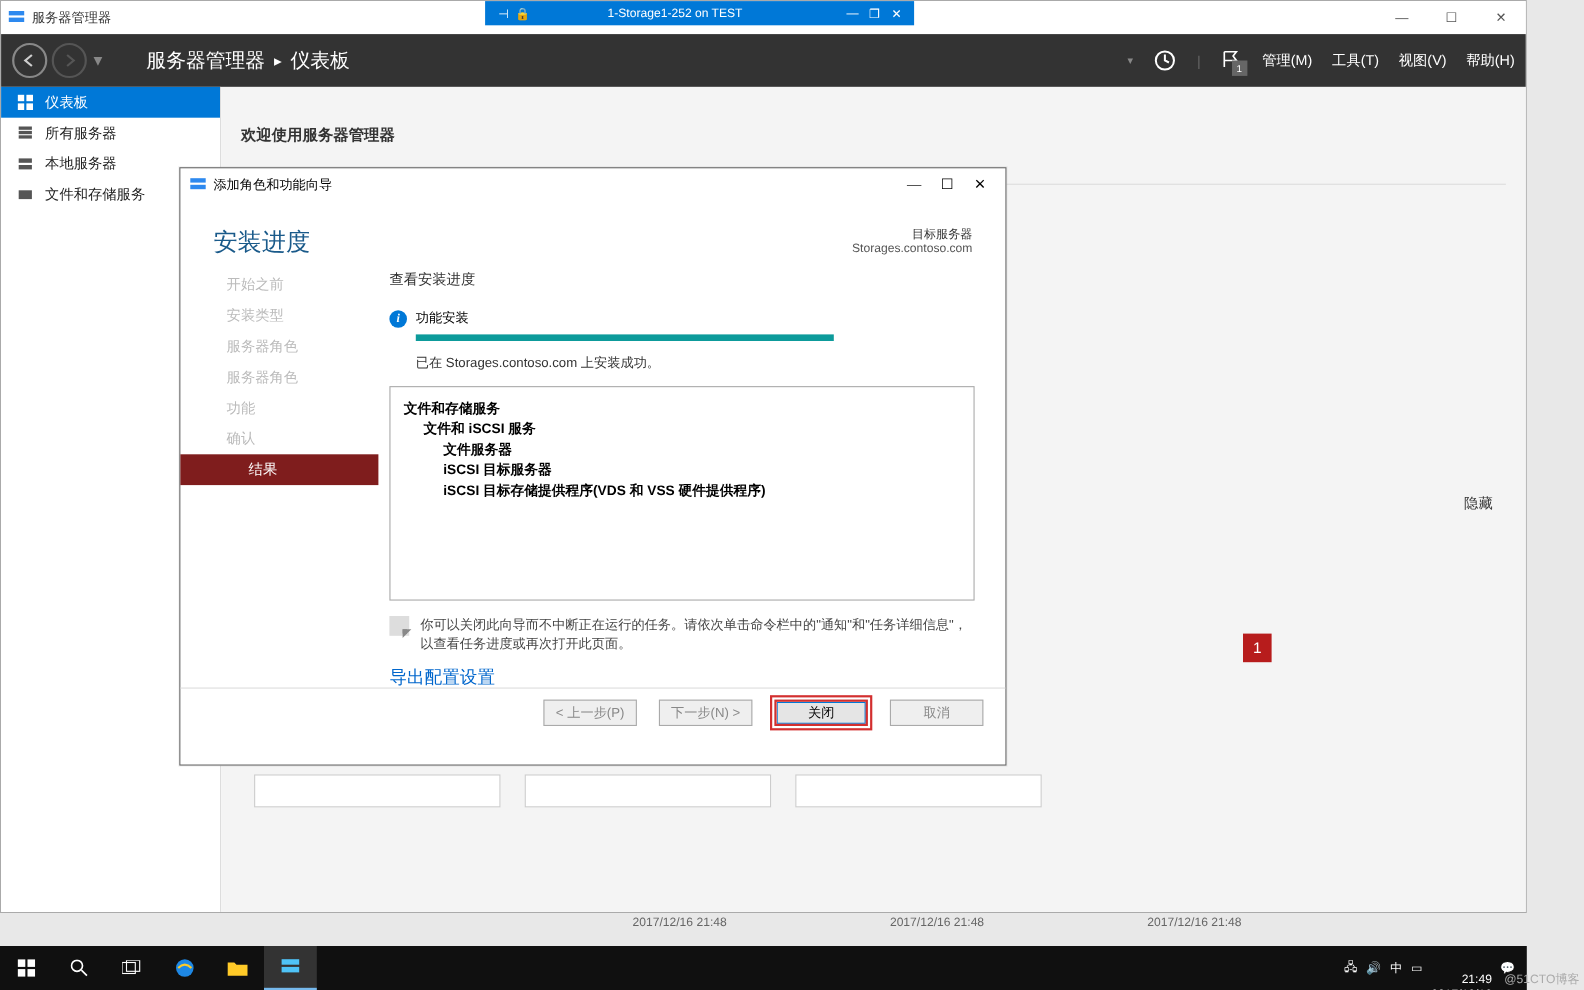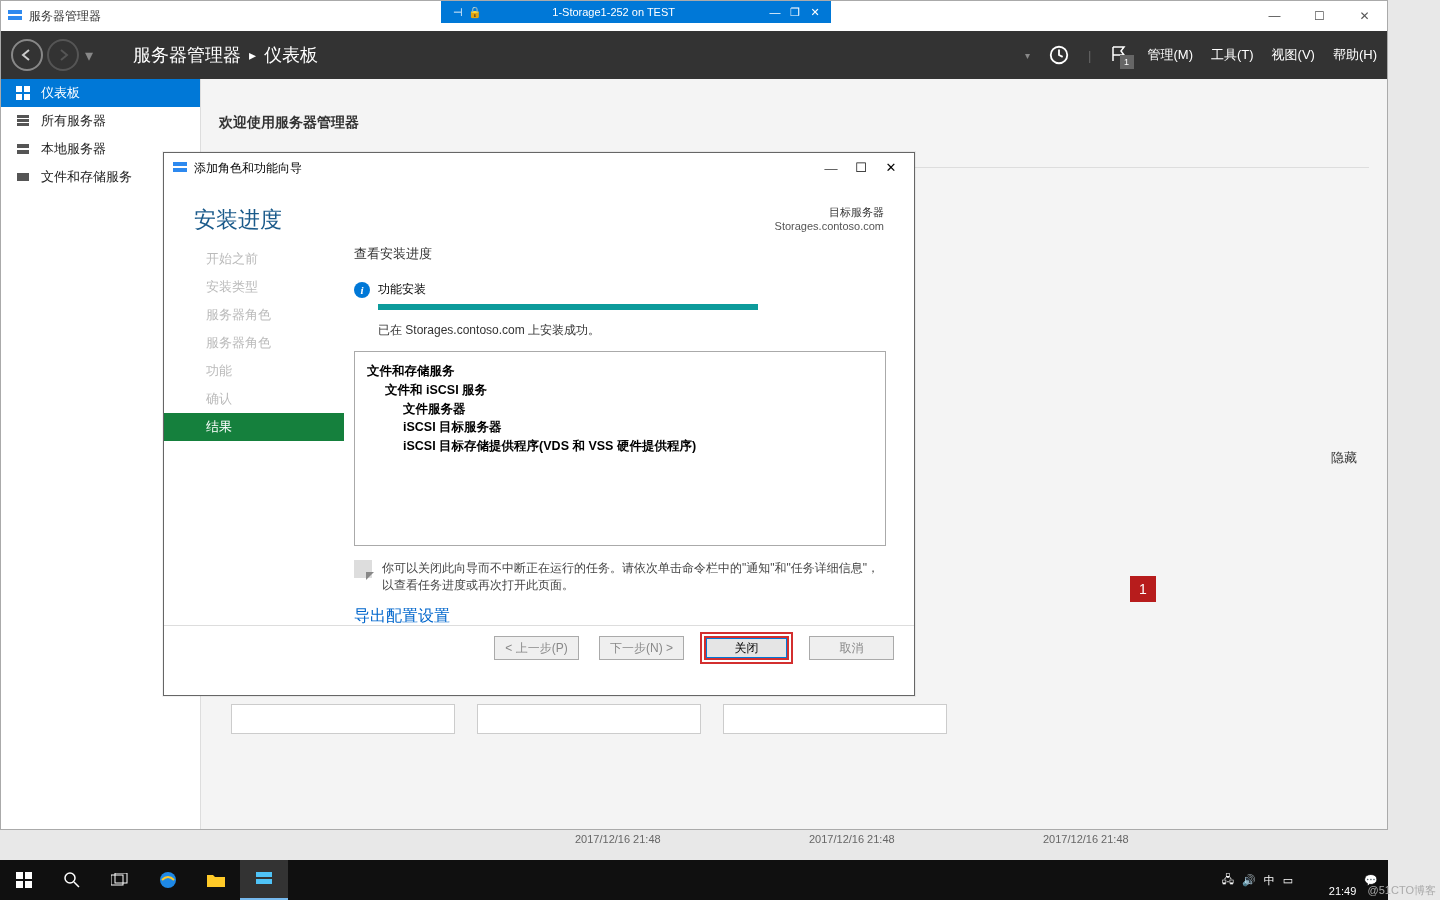--- a/index.html
+++ b/index.html
@@ -60,21 +60,21 @@
     .wizard-title .icon { width: 16px; height: 16px; margin-right: 6px; }
     .wizard-title .spacer { flex: 1; }
     .wizard-title .btn { width: 30px; text-align: center; font-size: 13px; font-family: "Segoe UI Symbol"; }
     .wizard-header { padding: 22px 30px 10px; display: flex; justify-content: space-between; align-items: flex-start; }
     .wizard-header h1 { font-size: 22px; font-weight: normal; color: #1a5a8a; }
     .target { text-align: right; font-size: 11px; color: #555; }
     .target .lbl { color: #333; }
     .wizard-body { display: flex; padding: 0 0 0 30px; height: 380px; }
     .wizard-steps { width: 150px; font-size: 13px; }
     .wizard-steps .step { padding: 5px 12px; color: #bbb; }
-    .wizard-steps .step.active { background: #15803d; color: #fff; margin-left: -30px; padding-left: 42px; }
+    .wizard-steps .step.active { background: #7f1d1d; color: #fff; margin-left: -30px; padding-left: 62px; }
     .wizard-content { flex: 1; padding: 0 28px 0 10px; font-size: 12px; }
     .wizard-content .section-title { font-size: 13px; color: #333; }
     .install-line { display: flex; align-items: center; margin-top: 18px; gap: 8px; }
     .info-icon { width: 16px; height: 16px; border-radius: 50%; background: #0078d7; color: #fff; display: flex; align-items: center; justify-content: center; font-size: 11px; font-weight: bold; font-style: italic; font-family: Georgia; }
     .progress { height: 6px; background: #0d9b9b; margin: 6px 0 12px 24px; width: 380px; }
     .success-text { margin-left: 24px; color: #333; font-size: 12px; }
     .feature-box { border: 1px solid #aaa; margin-top: 12px; padding: 10px 12px; height: 195px; font-size: 12.5px; font-weight: bold; line-height: 1.5; }
     .feature-box .l1 { margin-left: 0; }
     .feature-box .l2 { margin-left: 18px; }
     .feature-box .l3 { margin-left: 36px; }

